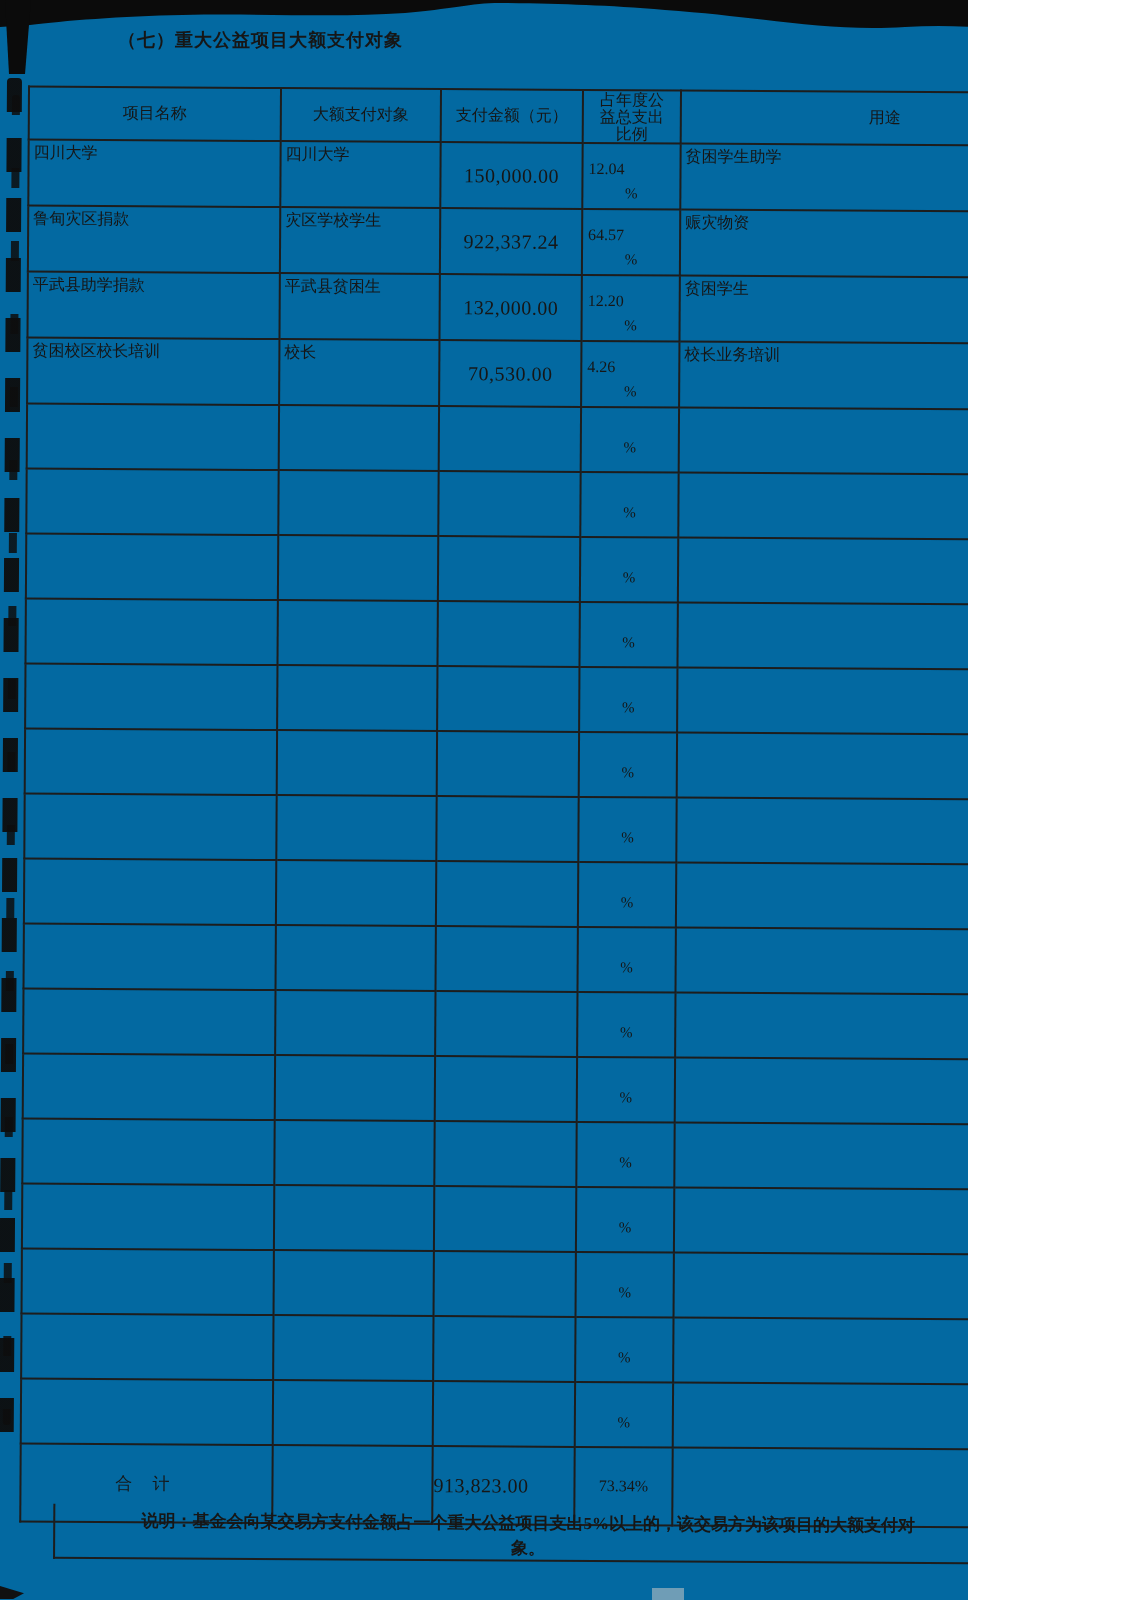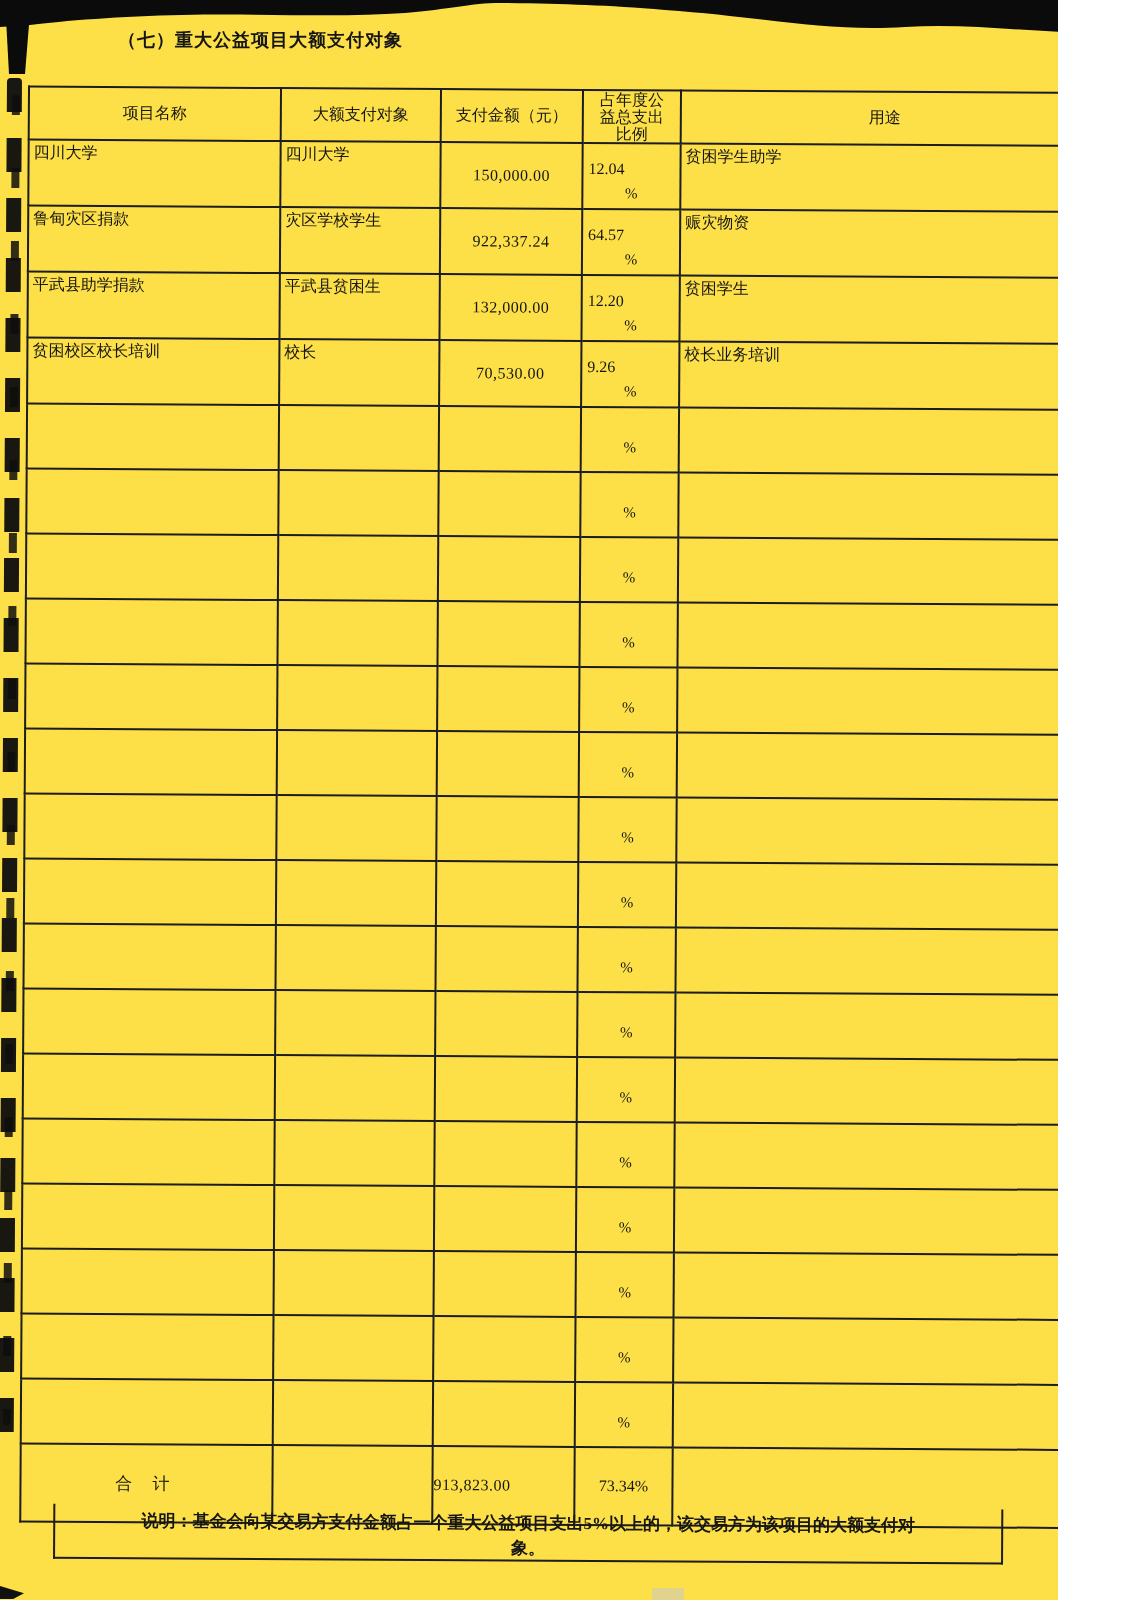--- a/index.html
+++ b/index.html
@@ -1,19 +1,19 @@
 <!DOCTYPE html>
 <html><head>
 <meta charset="utf-8">
 <style>
   html,body { margin:0; padding:0; }
   .page {
     position:relative;
-    width:1058px; height:1600px;
-    background:#fde047;
+    width:968px; height:1600px;
+    background:#0369a1;
     overflow:hidden;
     font-family:"Liberation Serif", serif;
     color:#161616;
   }
   
   .top-band { position:absolute; top:0; left:0; z-index:5; }
   .left-ragged {
     position:absolute; left:7px; top:78px; width:15px; height:1365px;
     background:repeating-linear-gradient(180deg,#0d0d0d 0 34px, transparent 34px 60px);
     transform:rotate(0.35deg); transform-origin:top left;
@@ -39,21 +39,21 @@
 
   table.tbl { border-collapse:collapse; table-layout:fixed; position:absolute; left:28px; top:86px; width:1060px; }
   .tbl th, .tbl td { border:2px solid #1d1d1d; padding:0; overflow:hidden; }
   .tbl thead th { height:36px; font-weight:normal; font-size:16px; text-align:center; vertical-align:middle; }
   th.h-ratio { font-size:15px; line-height:17px; padding:0 11px; }
 
   tr.drow { height:66px; }
   td.c-top { vertical-align:top; }
   .topcell { padding:2px 4px 0 4px; font-size:16px; line-height:20px; }
   td.c-amt { vertical-align:middle; text-align:center; }
-  .amount { font-size:16px; letter-spacing:.5px; }
+  .amount { font-size:20px; letter-spacing:.5px; }
   td.c-ratio { vertical-align:top; font-size:16px;margin-top:16px; }
   .ratio-val { margin:16px 0 0 5px; }
   .ratio-pct { text-align:center; margin-top:7px; font-size:15px; }
 
   tr.erow { height:65px; }
   tr.erow td { vertical-align:middle; }
   .e-pct { text-align:center; padding-top:16px; font-size:15px; }
 
   tr.trow { height:78px; }
   td.c-total-label { vertical-align:middle; text-align:center; }
@@ -164,21 +164,21 @@
             <td class="c-top">
               <div class="topcell">贫困校区校长培训</div>
             </td>
             <td class="c-top">
               <div class="topcell">校长</div>
             </td>
             <td class="c-amt">
               <div class="amount">70,530.00</div>
             </td>
             <td class="c-ratio">
-              <div class="ratio-val">9.26</div>
+              <div class="ratio-val">4.26</div>
               <div class="ratio-pct">%</div>
             </td>
             <td class="c-top">
               <div class="topcell">校长业务培训</div>
             </td>
           </tr>
           <tr class="erow">
             <td></td>
             <td></td>
             <td></td>

